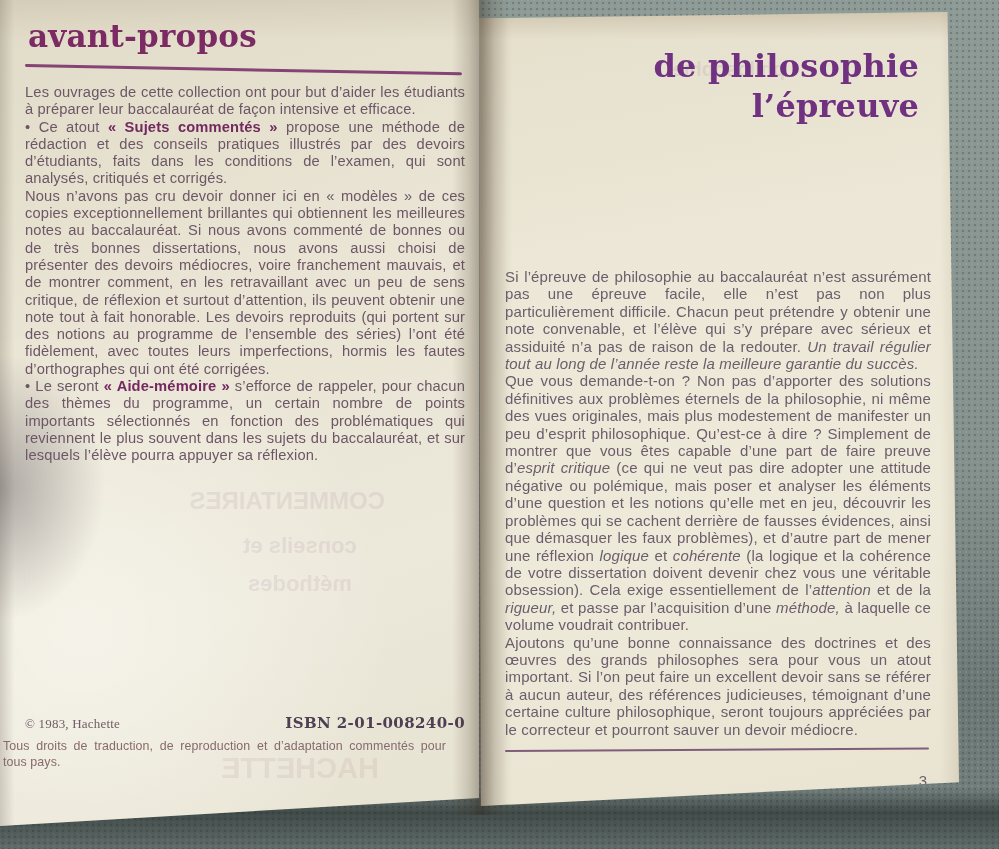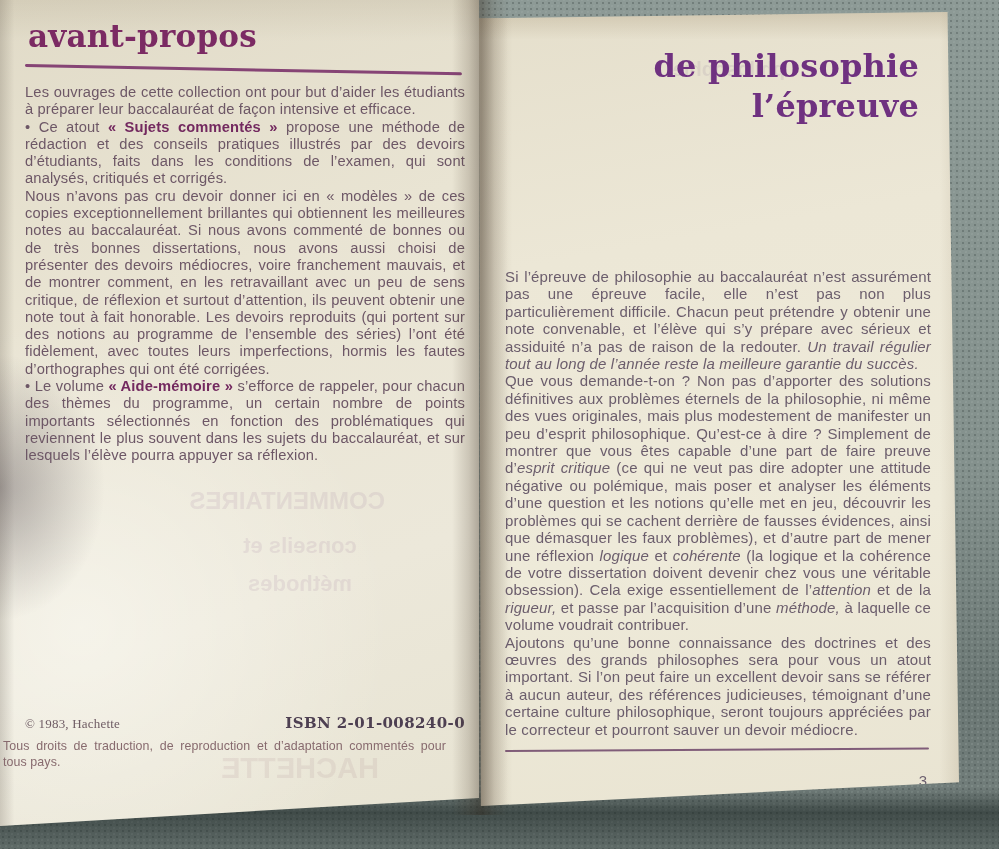--- a/index.html
+++ b/index.html
@@ -97,21 +97,21 @@
   <div class="under-shadow"></div>
 
   <div class="page-left">
     <div class="lp-title">avant-propos</div>
     <div class="lp-rule"></div>
 
     <div class="lp-body">
         <p><span>Les ouvrages de cette collection ont pour but d’aider les étudiants à préparer leur baccalauréat de façon intensive et efficace.</span></p>
         <p><span>•  Ce atout </span><span class="bd">« Sujets commentés »</span><span> propose une méthode de rédaction et des conseils pratiques illustrés par des devoirs d’étudiants, faits dans les conditions de l’examen, qui sont analysés, critiqués et corrigés.</span></p>
         <p><span>Nous n’avons pas cru devoir donner ici en « modèles » de ces copies exceptionnellement brillantes qui obtiennent les meilleures notes au baccalauréat. Si nous avons commenté de bonnes ou de très bonnes dissertations, nous avons aussi choisi de présenter des devoirs médiocres, voire franchement mauvais, et de montrer comment, en les retravaillant avec un peu de sens critique, de réflexion et surtout d’attention, ils peuvent obtenir une note tout à fait honorable. Les devoirs reproduits (qui portent sur des notions au programme de l’ensemble des séries) l’ont été fidèlement, avec toutes leurs imperfections, hormis les fautes d’orthographes qui ont été corrigées.</span></p>
-        <p><span>•  Le volume </span><span class="bd">« Aide-mémoire »</span><span> s’efforce de rappeler, pour chacun des thèmes du programme, un certain nombre de points importants sélectionnés en fonction des problématiques qui reviennent le plus souvent dans les sujets du baccalauréat, et sur lesquels l’élève pourra appuyer sa réflexion.</span></p>
+        <p><span>•  Le seront </span><span class="bd">« Aide-mémoire »</span><span> s’efforce de rappeler, pour chacun des thèmes du programme, un certain nombre de points importants sélectionnés en fonction des problématiques qui reviennent le plus souvent dans les sujets du baccalauréat, et sur lesquels l’élève pourra appuyer sa réflexion.</span></p>
       </div>
 
     <div class="ghost g-l1">COMMENTAIRES</div>
     <div class="ghost g-l2">conseils et</div>
     <div class="ghost g-l3">méthodes</div>
     <div class="ghost g-hachette">HACHETTE</div>
 
     <div class="lp-footer">
       <span class="lp-copy">©  1983, Hachette</span>
       <span class="lp-isbn">ISBN 2-01-008240-0</span>

